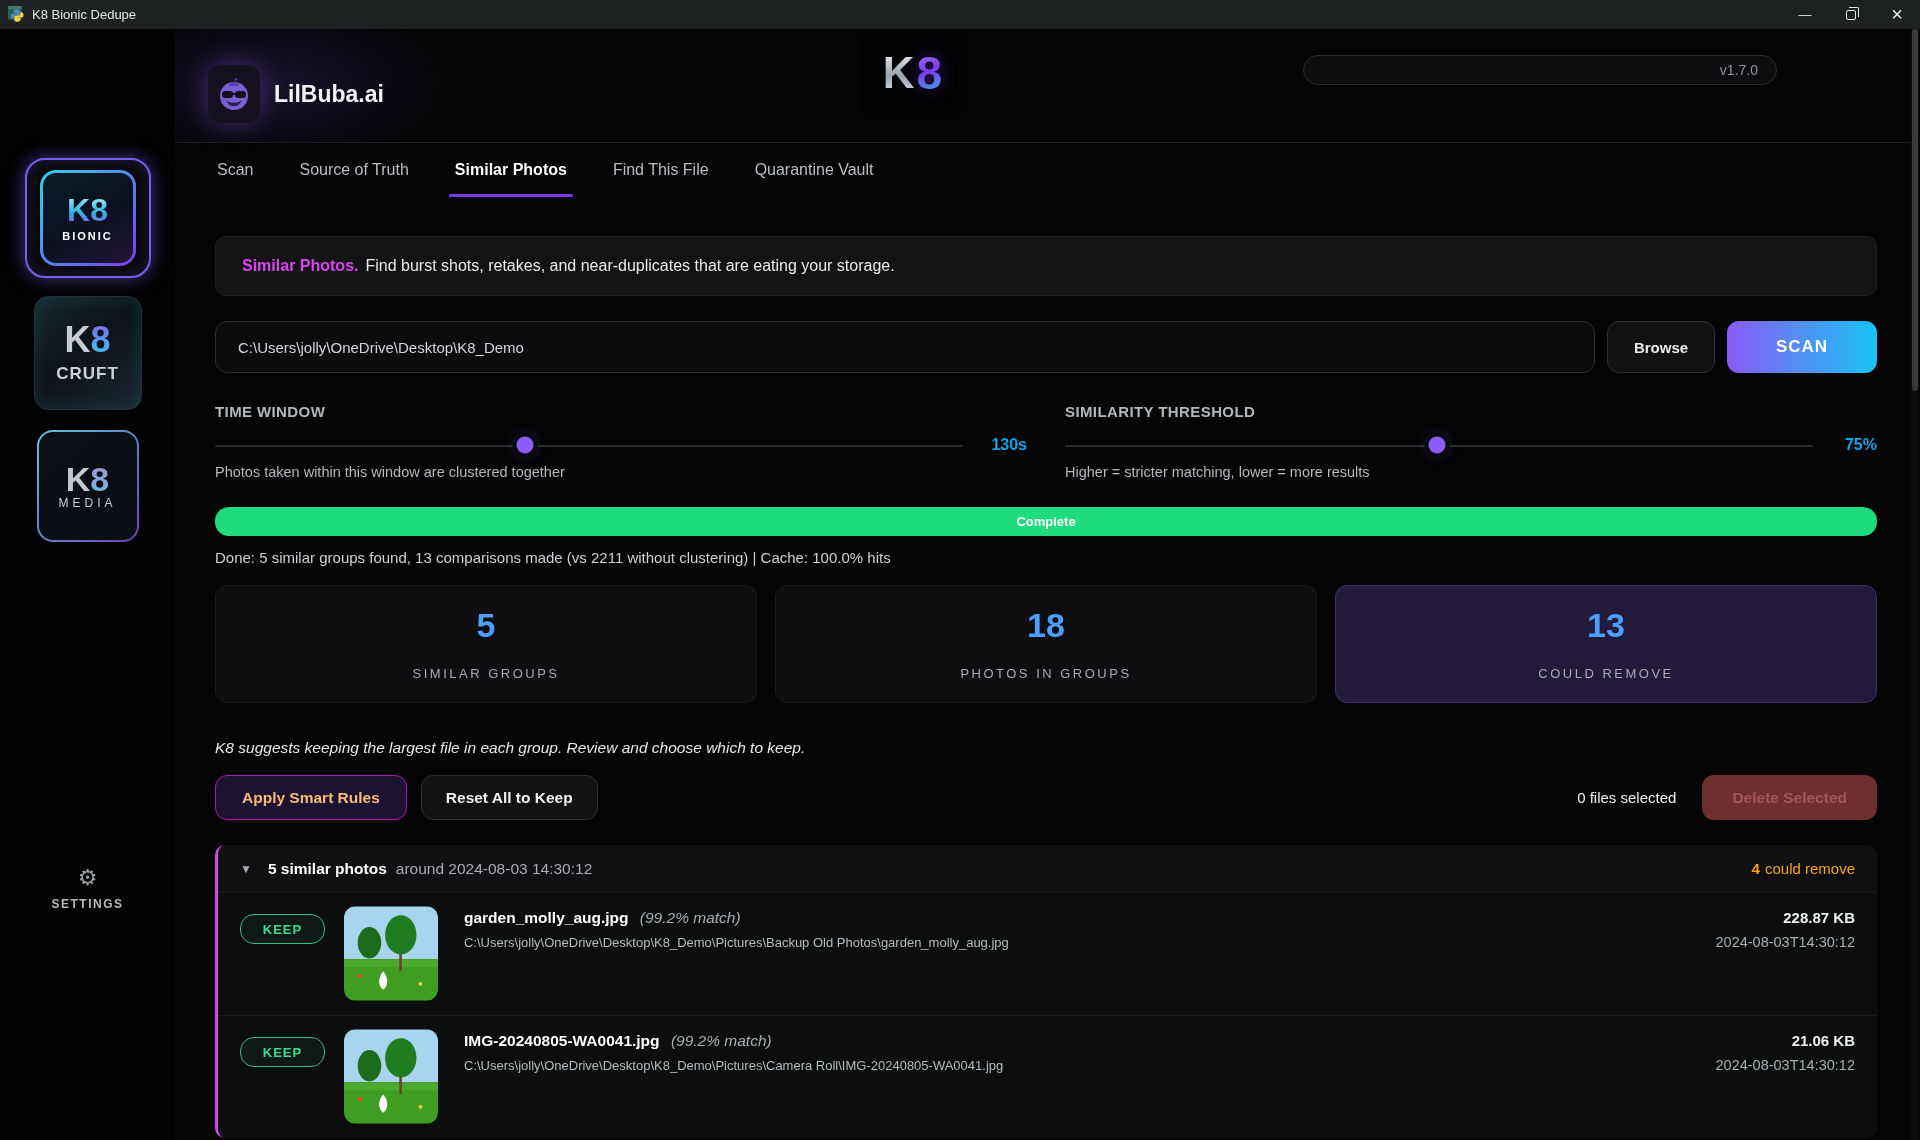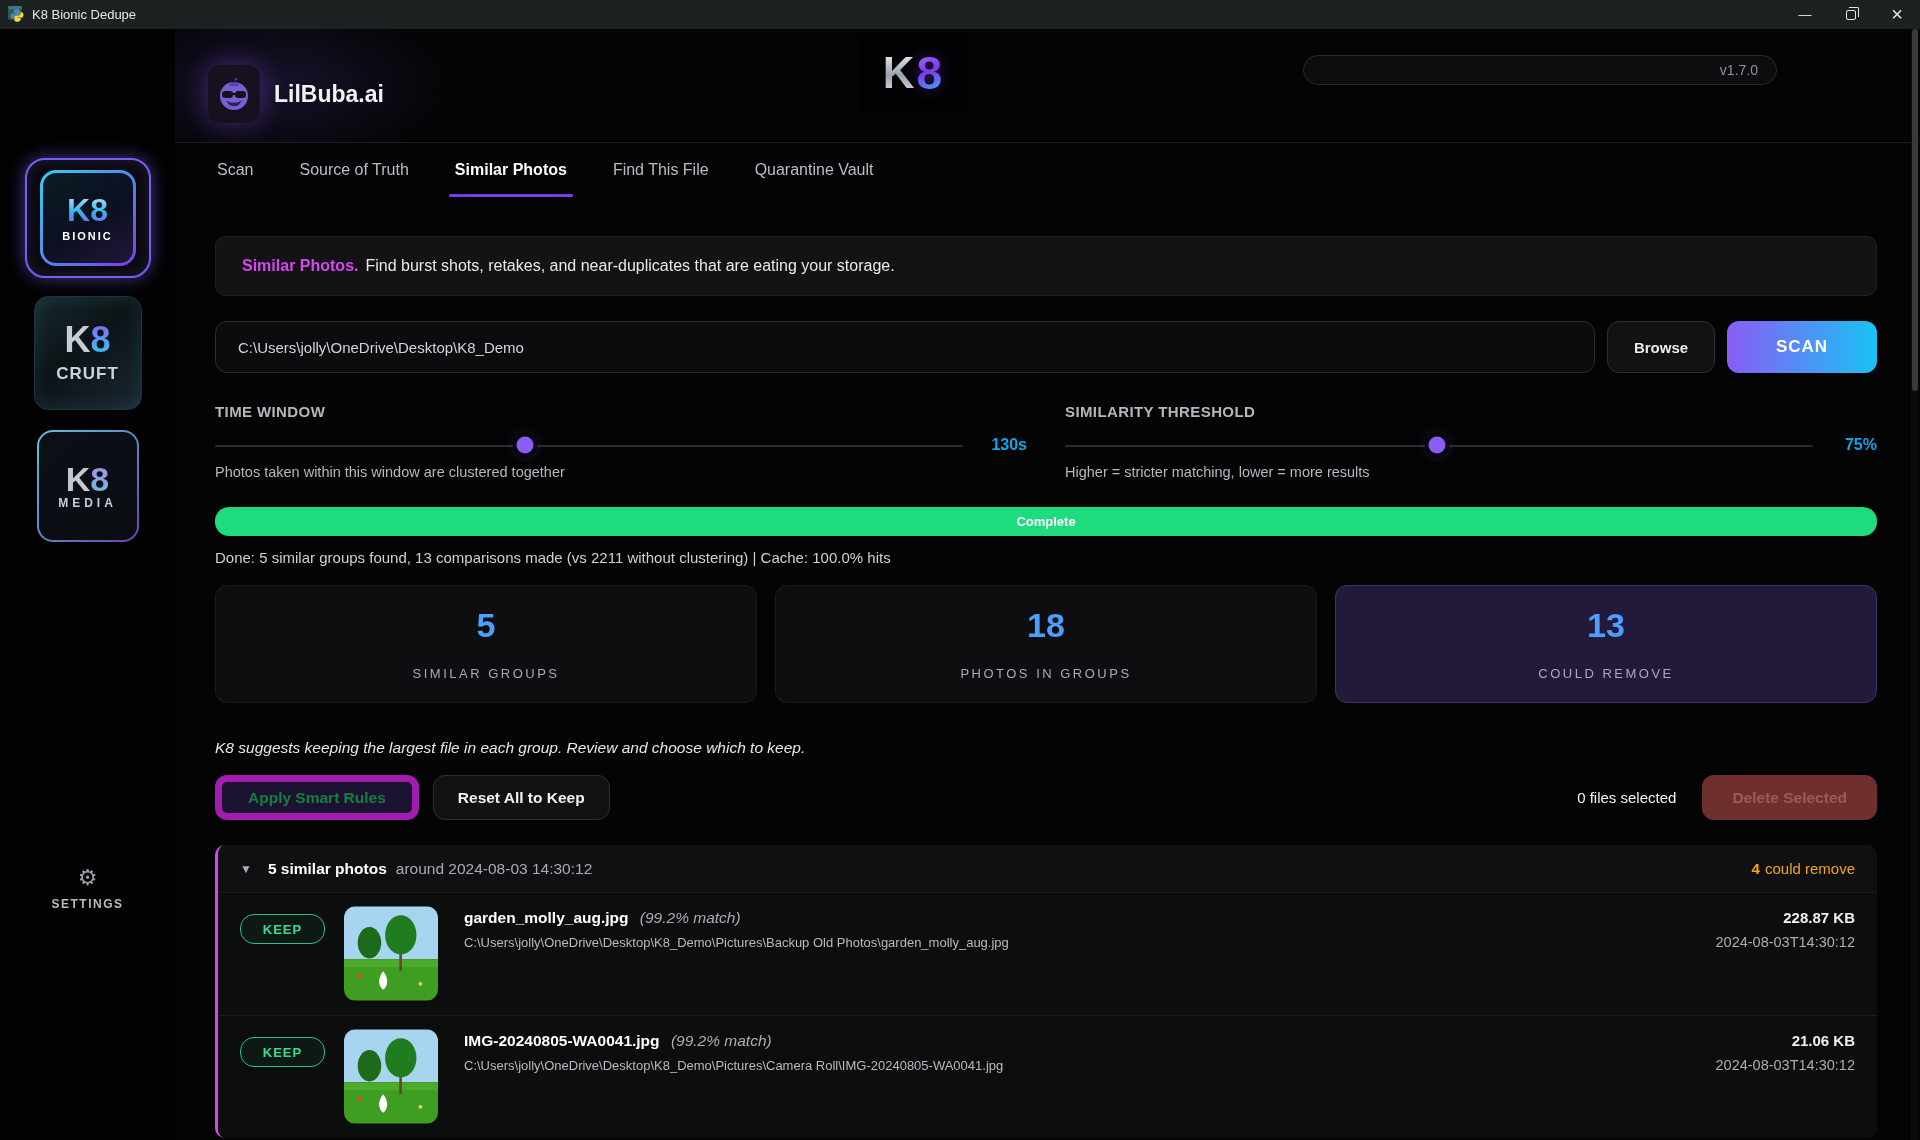--- a/index.html
+++ b/index.html
@@ -32,21 +32,21 @@
   .tile-cruft { margin-top:18px; width:108px; height:114px; border-radius:14px;
     background:linear-gradient(140deg,#17282c,#0d1317 45%,#1b2630); border:1px solid #233238;
     box-shadow:inset 0 0 18px rgba(45,212,239,.12); }
   .cruft-k { font-size:36px; font-weight:800; color:#c7cdd5; line-height:1; }
   .cruft-8 { font-size:36px; font-weight:800; background:linear-gradient(180deg,#8b5cf6,#2dd4ef); -webkit-background-clip:text; background-clip:text; color:transparent; line-height:1; }
   .cruft-label { margin-top:6px; font-size:17px; font-weight:800; color:#ccd2d9; letter-spacing:1px; }
   .tile-media { margin-top:20px; width:102px; height:112px; border-radius:16px; border:2px solid transparent;
     background:linear-gradient(140deg,#0c1016,#0a0d12) padding-box, linear-gradient(135deg,#58c8d8,#6d3fb0) border-box; }
   .media-k { font-size:34px; font-weight:800; color:#c4cad2; line-height:1; }
   .media-8 { font-size:34px; font-weight:800; background:linear-gradient(180deg,#b08ae8,#5fc3d4); -webkit-background-clip:text; background-clip:text; color:transparent; line-height:1; }
-  .media-label { margin-top:0; font-size:12px; font-weight:700; color:#c9ced6; letter-spacing:4px; }
+  .media-label { margin-top:0; font-size:12px; font-weight:400; color:#c9ced6; letter-spacing:4px; }
 
   .settings { position:absolute; top:838px; left:0; width:100%; display:flex; flex-direction:column; align-items:center; cursor:pointer; }
   .gear { font-size:22px; color:#9aa0a6; line-height:1; }
   .settings-label { margin-top:8px; font-size:12px; font-weight:700; letter-spacing:1.5px; color:#b7bcc2; }
 
   
   .header { height:113px; position:relative;
     background:radial-gradient(260px 120px at 95px 55px, rgba(124,92,246,.16), transparent 70%); }
   .brand { position:absolute; left:33px; top:36px; display:flex; align-items:center; gap:14px; }
   .brand-logo { width:52px; height:58px; border-radius:12px; background:#16111f; box-shadow:0 0 26px rgba(139,92,246,.4); display:flex; align-items:center; justify-content:center; }
@@ -87,21 +87,21 @@
   .status-line { margin-top:13px; font-size:15px; color:#ccd1d6; }
 
   .stat-cards { margin-top:19px; display:flex; gap:18px; }
   .stat-card { flex:1; height:118px; background:#0e0e11; border:1px solid #1b1b1f; border-radius:12px; display:flex; flex-direction:column; align-items:center; justify-content:center; }
   .stat-card.highlight { background:#231a3b; border-color:#41306b; }
   .stat-value { font-size:34px; font-weight:800; color:#4d9fff; line-height:1; }
   .stat-label { margin-top:24px; font-size:13px; color:#a6acb4; letter-spacing:2.5px; }
 
   .suggestion { margin-top:36px; font-size:15.5px; font-style:italic; color:#e8e8e8; }
   .actions { margin-top:18px; display:flex; align-items:center; }
-  .apply-btn { height:45px; padding:0 26px; background:#1c1332; border:7px solid #a21caf; color:#15803d; font-weight:700; font-size:15.5px; }
+  .apply-btn { height:45px; padding:0 26px; background:#1c1332; border:1px solid #a21caf; color:#fdba74; font-weight:700; font-size:15.5px; }
   .reset-btn { height:45px; margin-left:14px; padding:0 24px; background:#121214; border:1px solid #2e2e32; color:#f2f2f2; font-weight:700; font-size:15.5px; }
   .selected-text { margin-left:auto; font-size:15px; color:#f2f2f2; }
   .delete-btn { height:45px; margin-left:26px; padding:0 30px; background:#702f2f; color:#a15757; font-weight:700; font-size:15.5px; cursor:default; }
 
   .group { margin-top:25px; border-left:3px solid #d946ef; border-radius:10px; overflow:hidden; background:#0b0b0d; }
   .group-header { height:48px; background:#101013; display:flex; align-items:center; padding:0 22px; border-bottom:1px solid #1b1b1e; cursor:pointer; }
   .collapse-icon { font-size:12px; color:#a8adb3; margin-right:16px; }
   .group-title { font-size:15.5px; font-weight:700; color:#fff; }
   .group-subtitle { font-size:15.5px; color:#a8adb3; margin-left:9px; }
   .group-badge { margin-left:auto; font-size:15px; color:#f2a516; }

